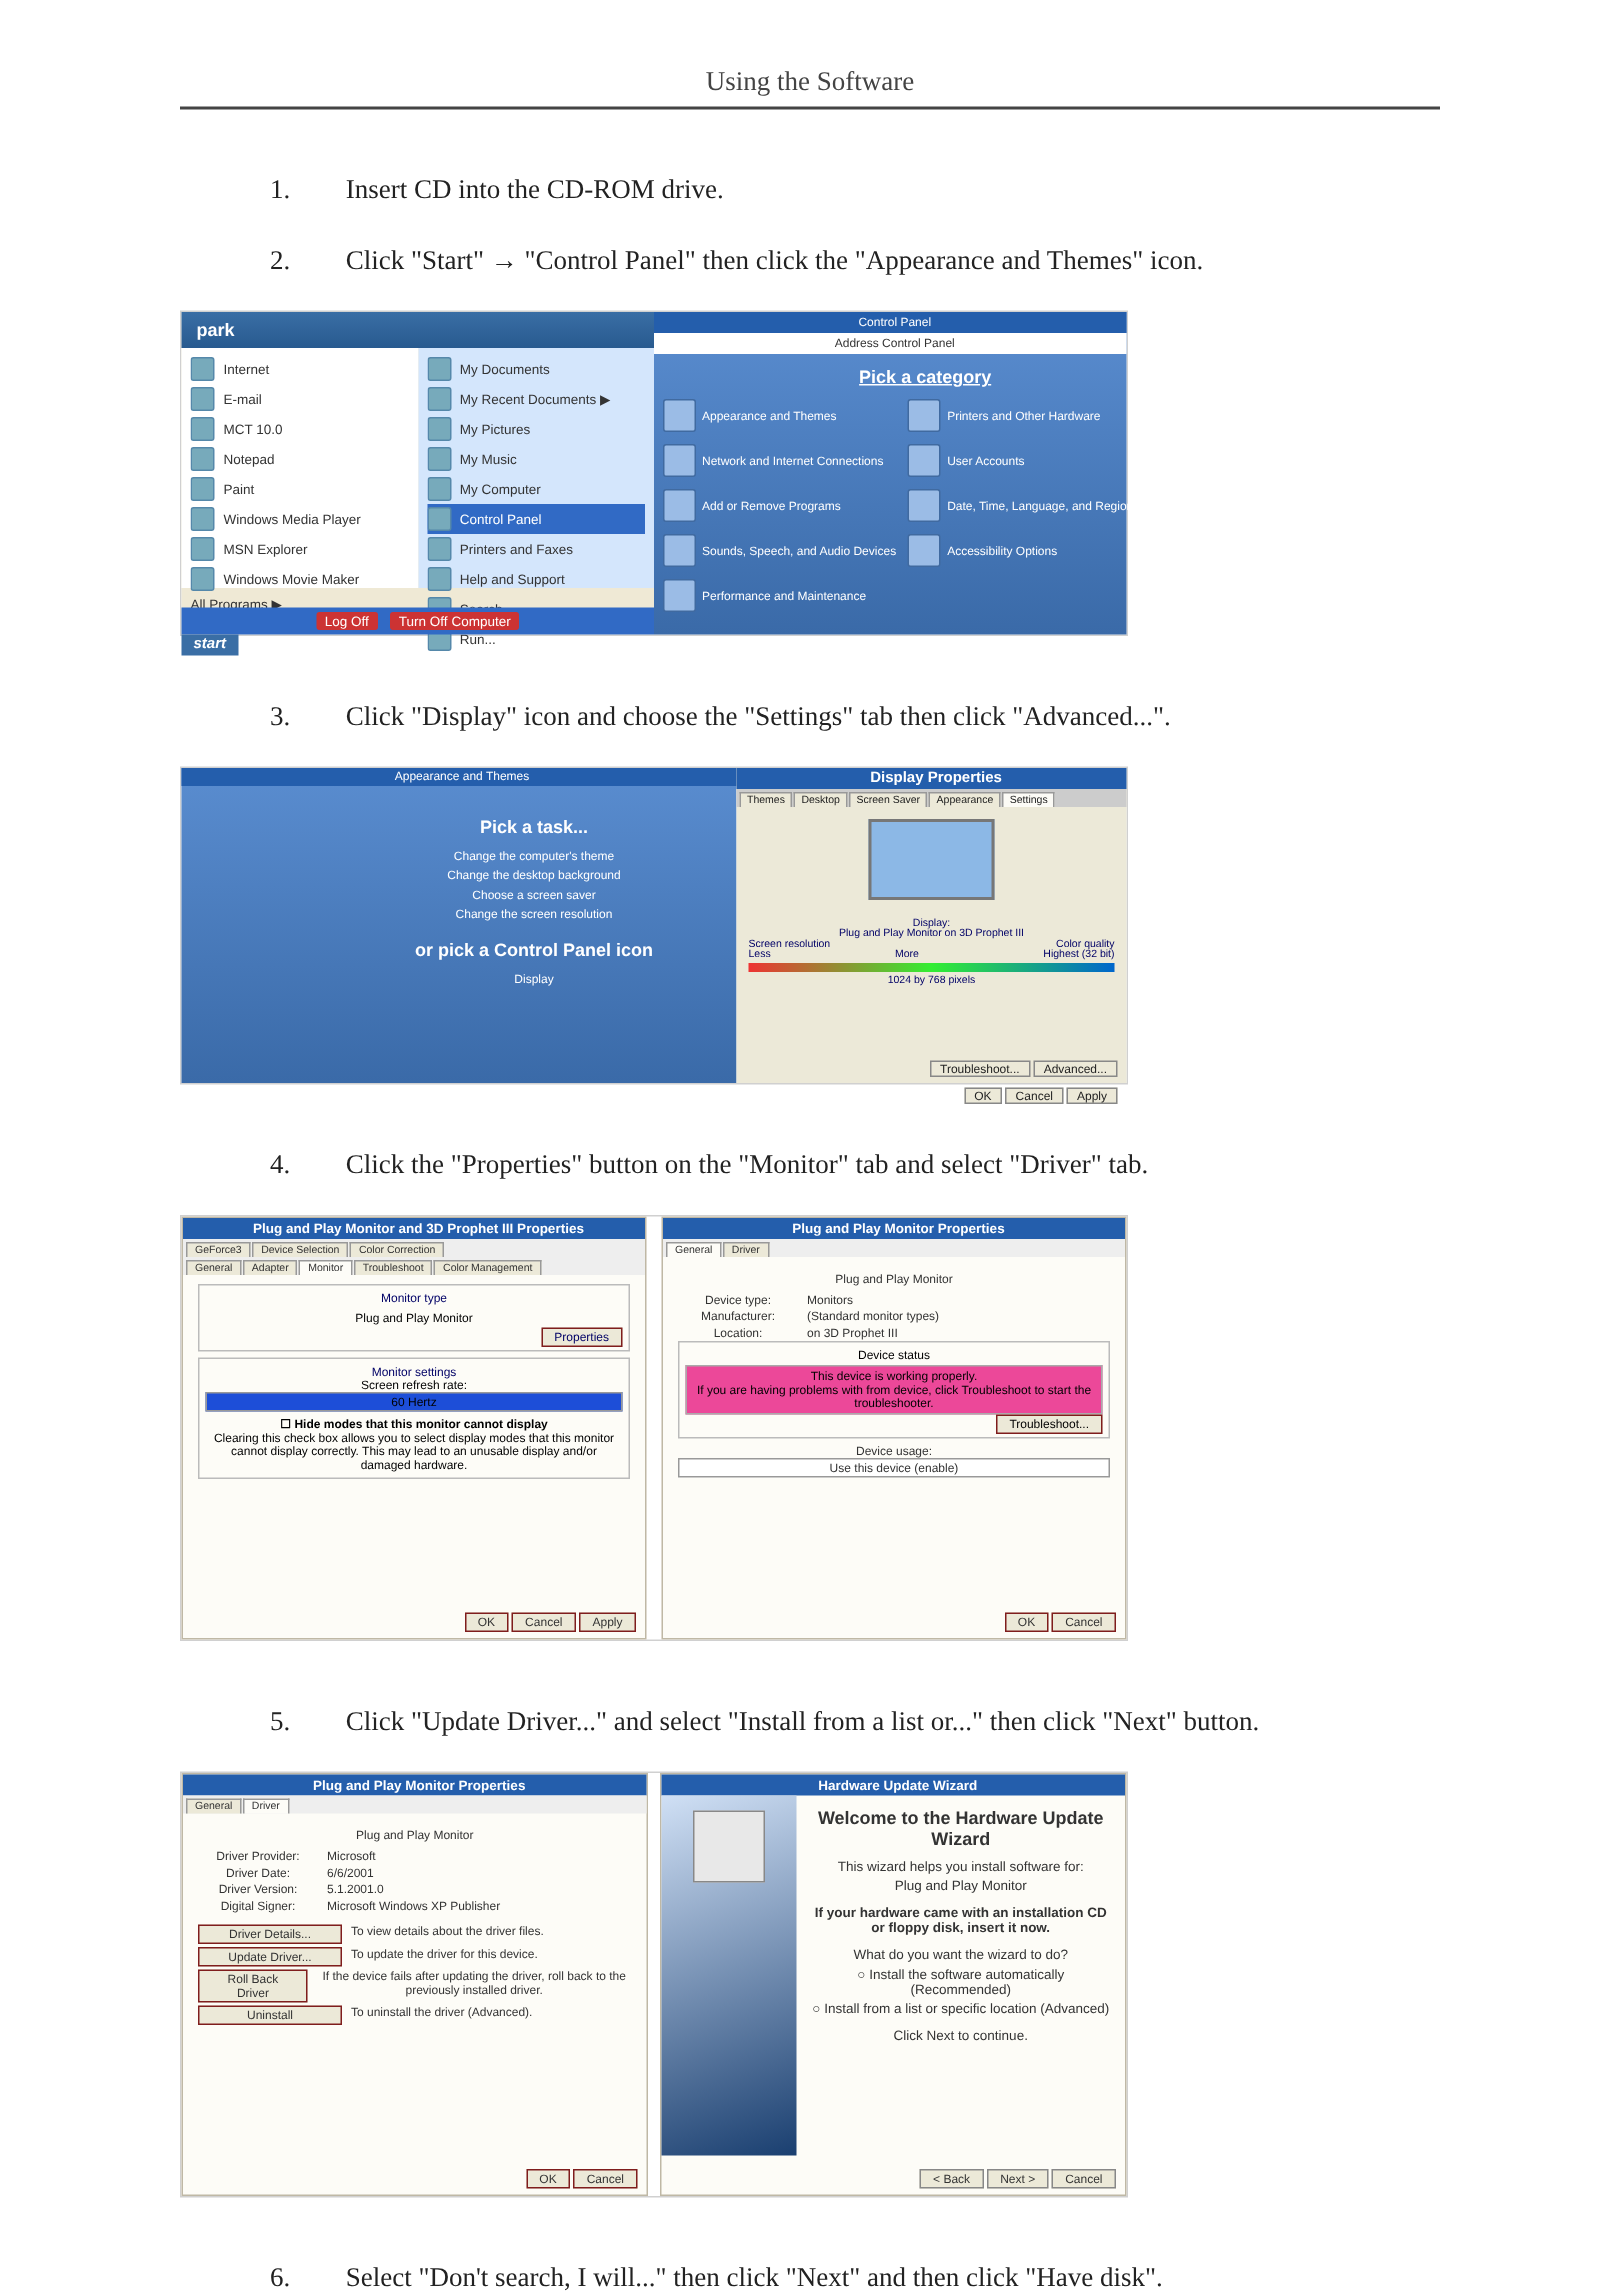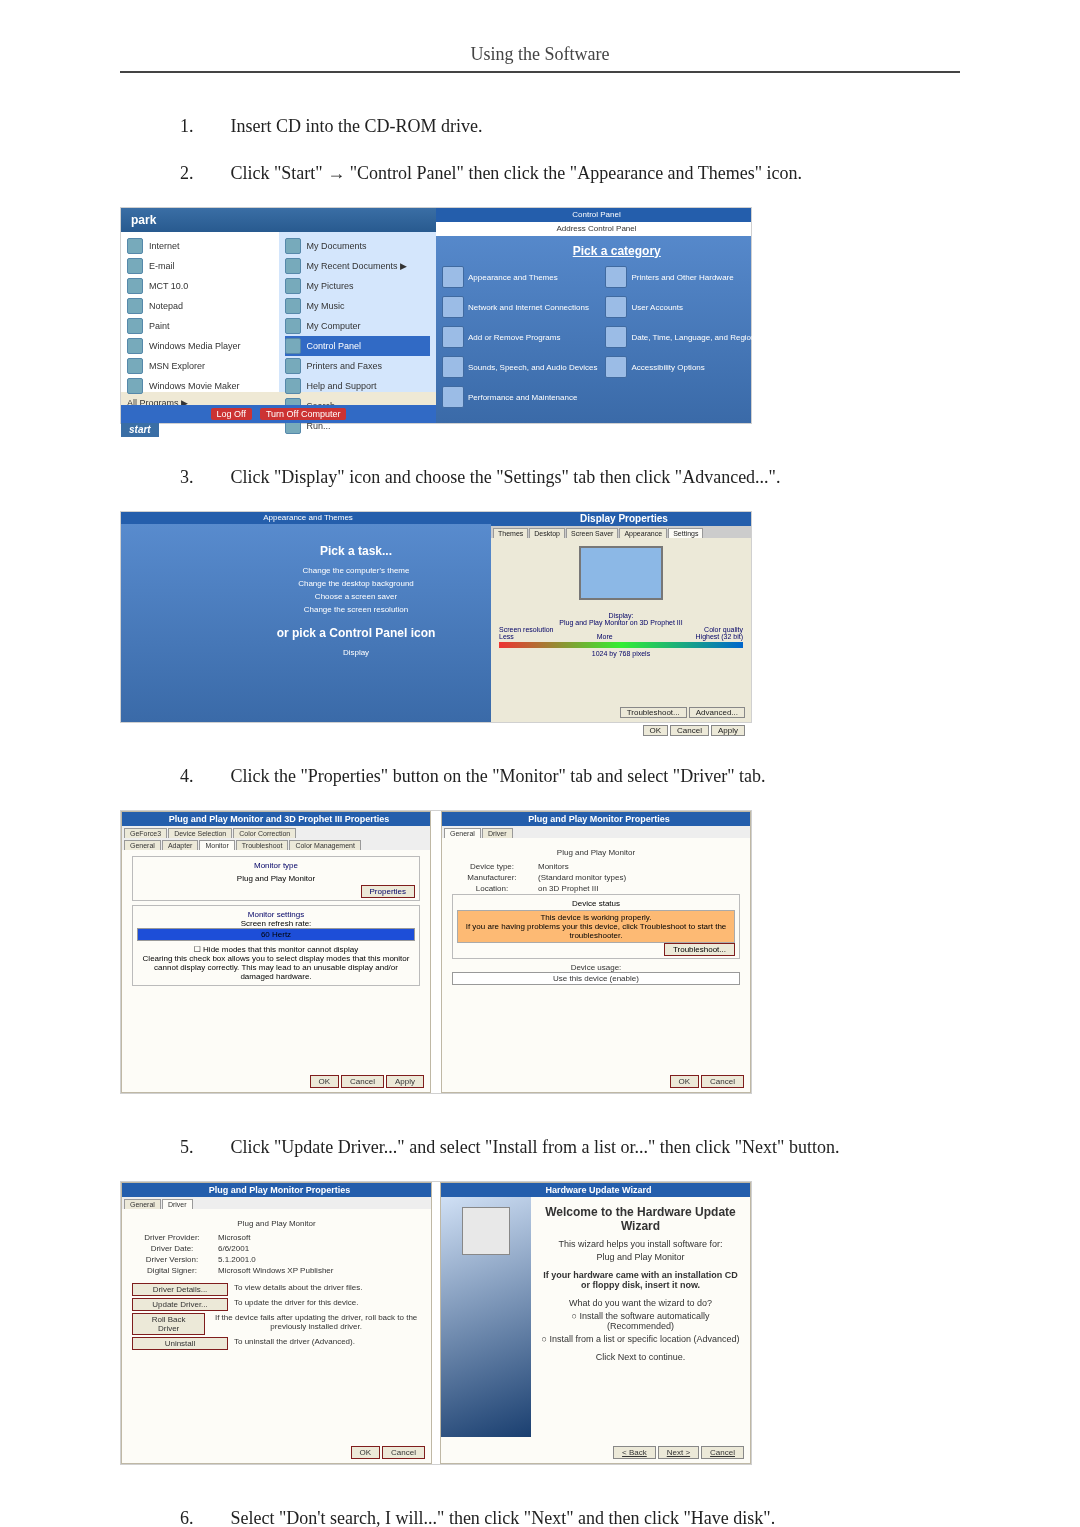--- a/index.html
+++ b/index.html
@@ -430,21 +430,20 @@
     bottom: 4px;
     right: 6px;
     display: flex;
     gap: 2px;
   }
   .wizard .btn2 {
     background: #ece9d8;
     border: 1px solid #888;
     padding: 1px 8px;
     font-size: 8px;
-    text-decoration: underline;
   }
   .kv {
     display: flex;
     gap: 6px;
     padding: 1px 0;
   }
   .kv .k {
     width: 80px;
   }
 </style>
@@ -692,21 +691,21 @@
         <div class="content">
           <div class="grp">
             <div class="glbl">Monitor type</div>
             <div style="color:#000;padding:4px 0;">Plug and Play Monitor</div>
             <div style="text-align:right;"><span class="btn2">Properties</span></div>
           </div>
           <div class="grp">
             <div class="glbl">Monitor settings</div>
             <div style="color:#000;">Screen refresh rate:</div>
             <div style="border:1px solid #999;padding:1px 4px;color:#000;background:#1d4ed8;">60 Hertz</div>
-            <div style="color:#000;margin-top:4px;">☐ <span>Hide modes that this monitor cannot display</span></div>
+            <div style="color:#000;margin-top:4px;font-weight:bold;">☐ <span>Hide modes that this monitor cannot display</span></div>
             <div style="color:#000;">Clearing this check box allows you to select display modes that this monitor cannot display correctly. This may lead to an unusable display and/or damaged hardware.</div>
           </div>
         </div>
         <div class="btnrow">
           <span class="btn2">OK</span>
           <span class="btn2">Cancel</span>
           <span class="btn2">Apply</span>
         </div>
       </div>
 
@@ -725,23 +724,23 @@
           <div class="kv">
               <span class="k">Manufacturer:</span>
               <span>(Standard monitor types)</span>
             </div>
           <div class="kv">
               <span class="k">Location:</span>
               <span>on 3D Prophet III</span>
             </div>
           <div class="grp" style="color:#000;">
             <div>Device status</div>
-            <div style="border:1px solid #aaa;background:#fdba74;padding:2px;margin:2px 0;">
+            <div style="border:1px solid #aaa;background:#ec4899;padding:2px;margin:2px 0;">
               <div>This device is working properly.</div>
-              <div>If you are having problems your this device, click Troubleshoot to start the troubleshooter.</div>
+              <div>If you are having problems with from device, click Troubleshoot to start the troubleshooter.</div>
             </div>
             <div style="text-align:right;"><span class="btn2">Troubleshoot...</span></div>
           </div>
           <div>Device usage:</div>
           <div style="border:1px solid #999;padding:1px 4px;background:#fff;">Use this device (enable)</div>
         </div>
         <div class="btnrow">
           <span class="btn2">OK</span>
           <span class="btn2">Cancel</span>
         </div>

